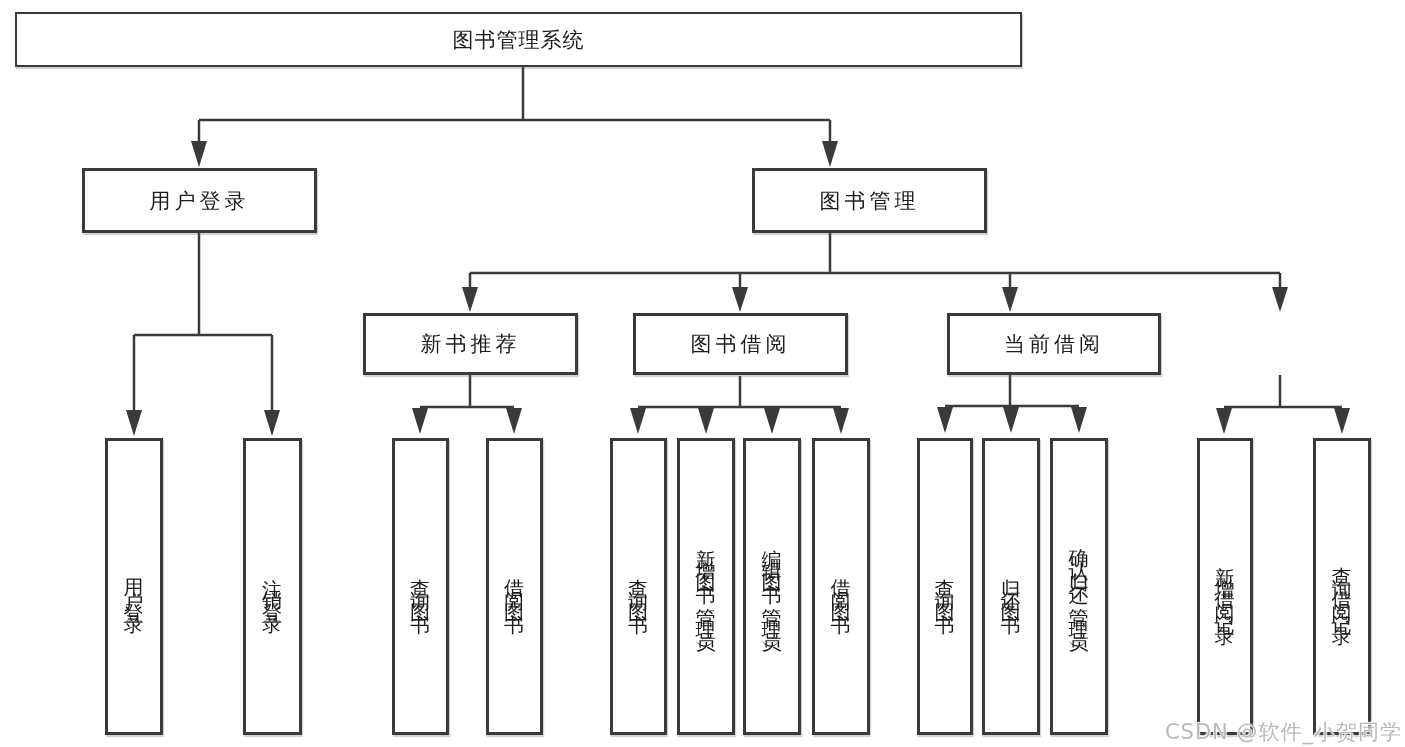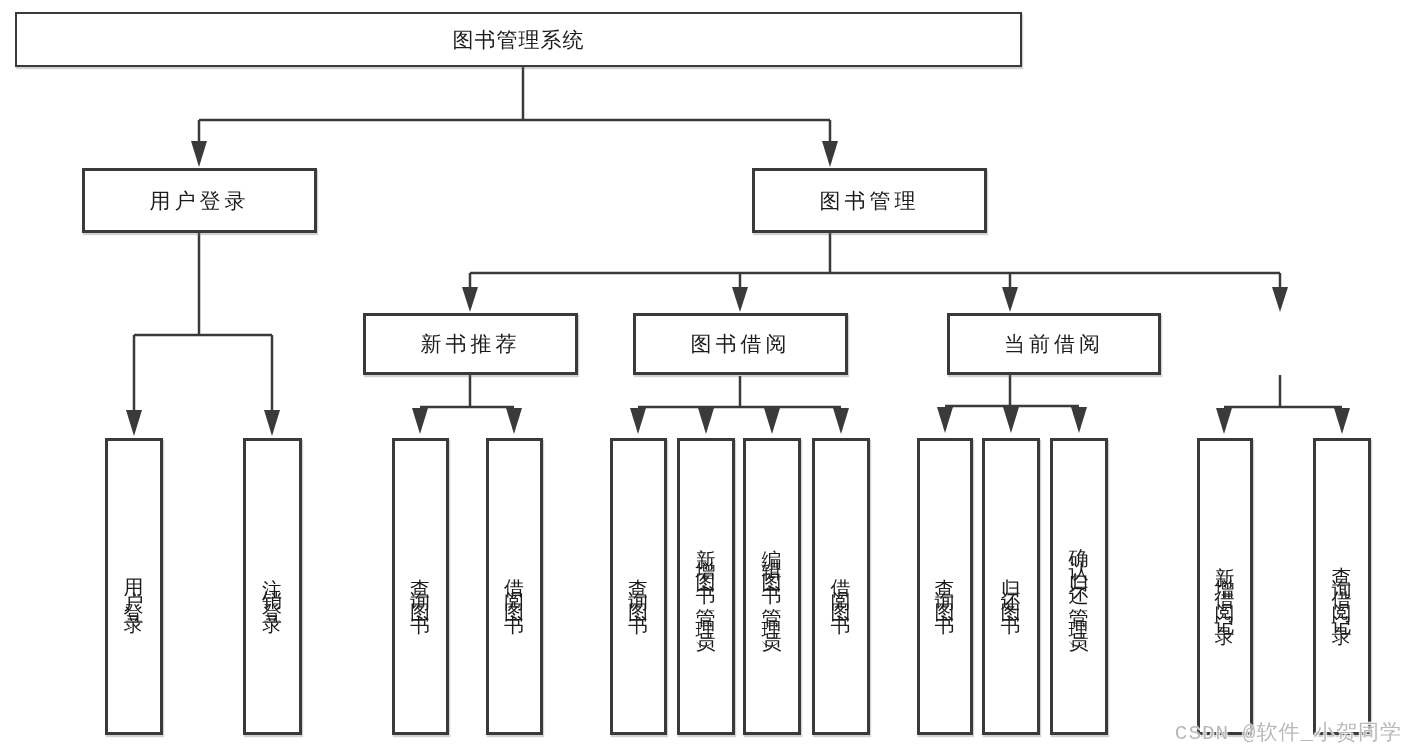--- a/index.html
+++ b/index.html
@@ -40,21 +40,20 @@
     line-height:1.1;
   }
   .watermark {
     position:absolute;
     right:3px; bottom:1px;
     z-index:5;
     font-size:21px;
     letter-spacing:1px;
     color:#b9b9b9;
     text-shadow:1px 1px 1px #ffffff, -1px -1px 1px #ffffff;
-    font-family:Liberation Mono, monospace;
   }
 </style>
 </head>
 <body>
 
 <div class="stage">
 
   <svg class="connectors" width="1405" height="747" viewBox="0 0 1405 747">
     <g>
       <path d="M523 67 V121"></path>

